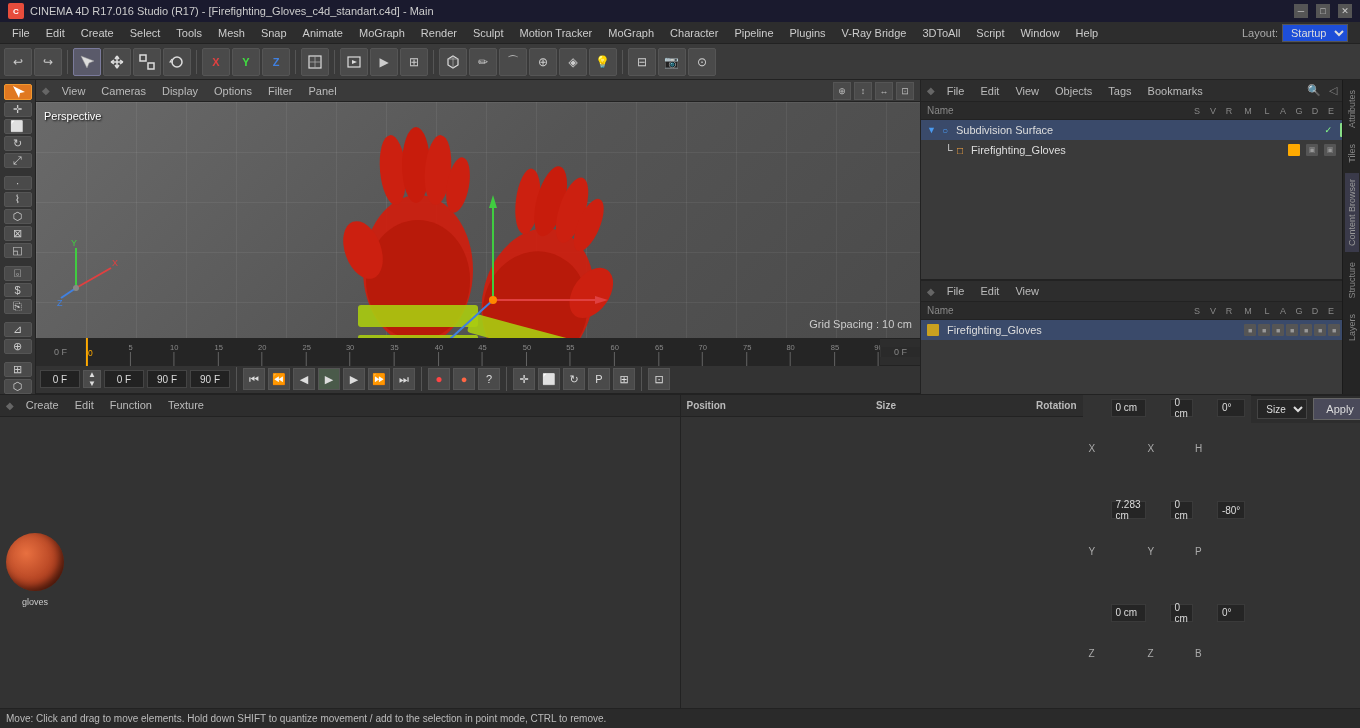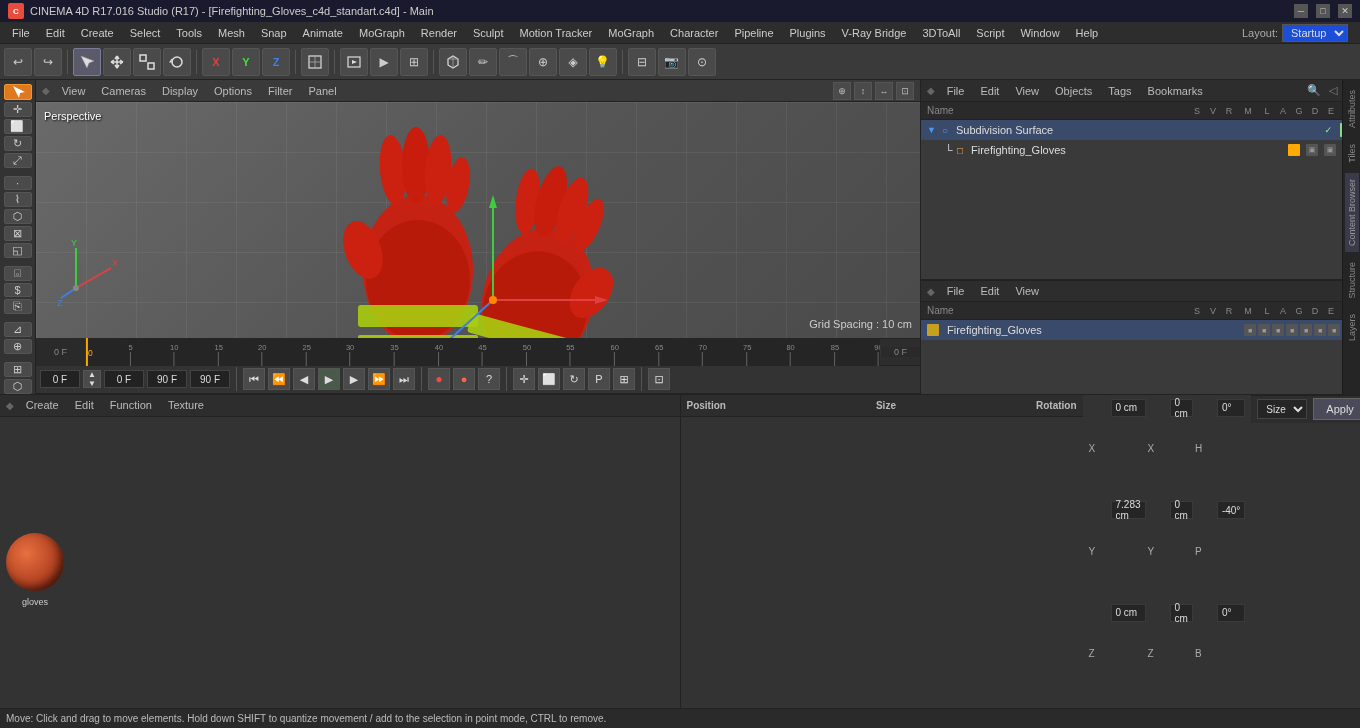--- a/index.html
+++ b/index.html
@@ -886,21 +886,21 @@
         <span class="psr-label">Y</span>
         <div class="psr-input">
             <span>7.283 cm</span>
           </div>
         <span class="psr-label">Y</span>
         <div class="psr-input">
             <span>0 cm</span>
           </div>
         <span class="psr-label">P</span>
         <div class="psr-input">
-            <span>-40°</span>
+            <span>-80°</span>
           </div>
 
         <span class="psr-label">Z</span>
         <div class="psr-input">
             <span>0 cm</span>
           </div>
         <span class="psr-label">Z</span>
         <div class="psr-input">
             <span>0 cm</span>
           </div>

